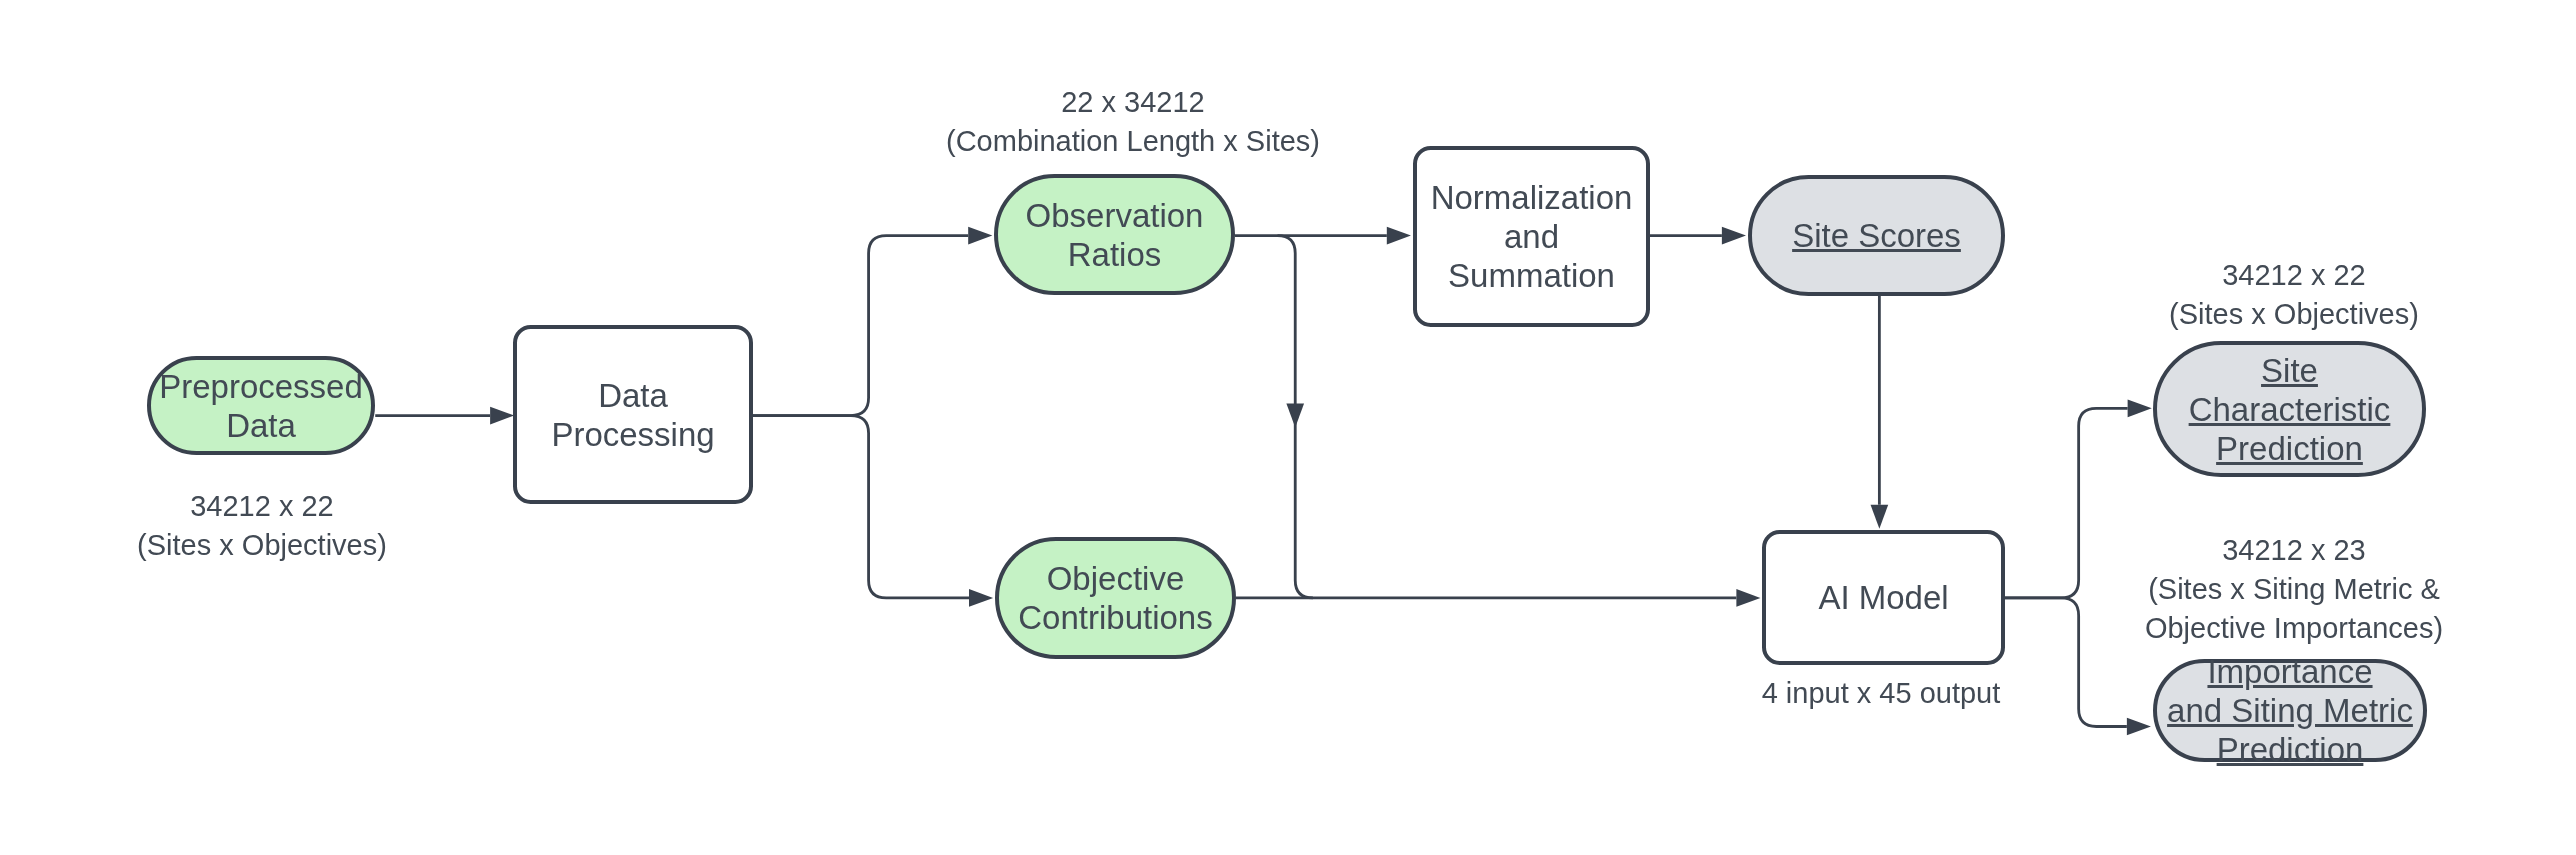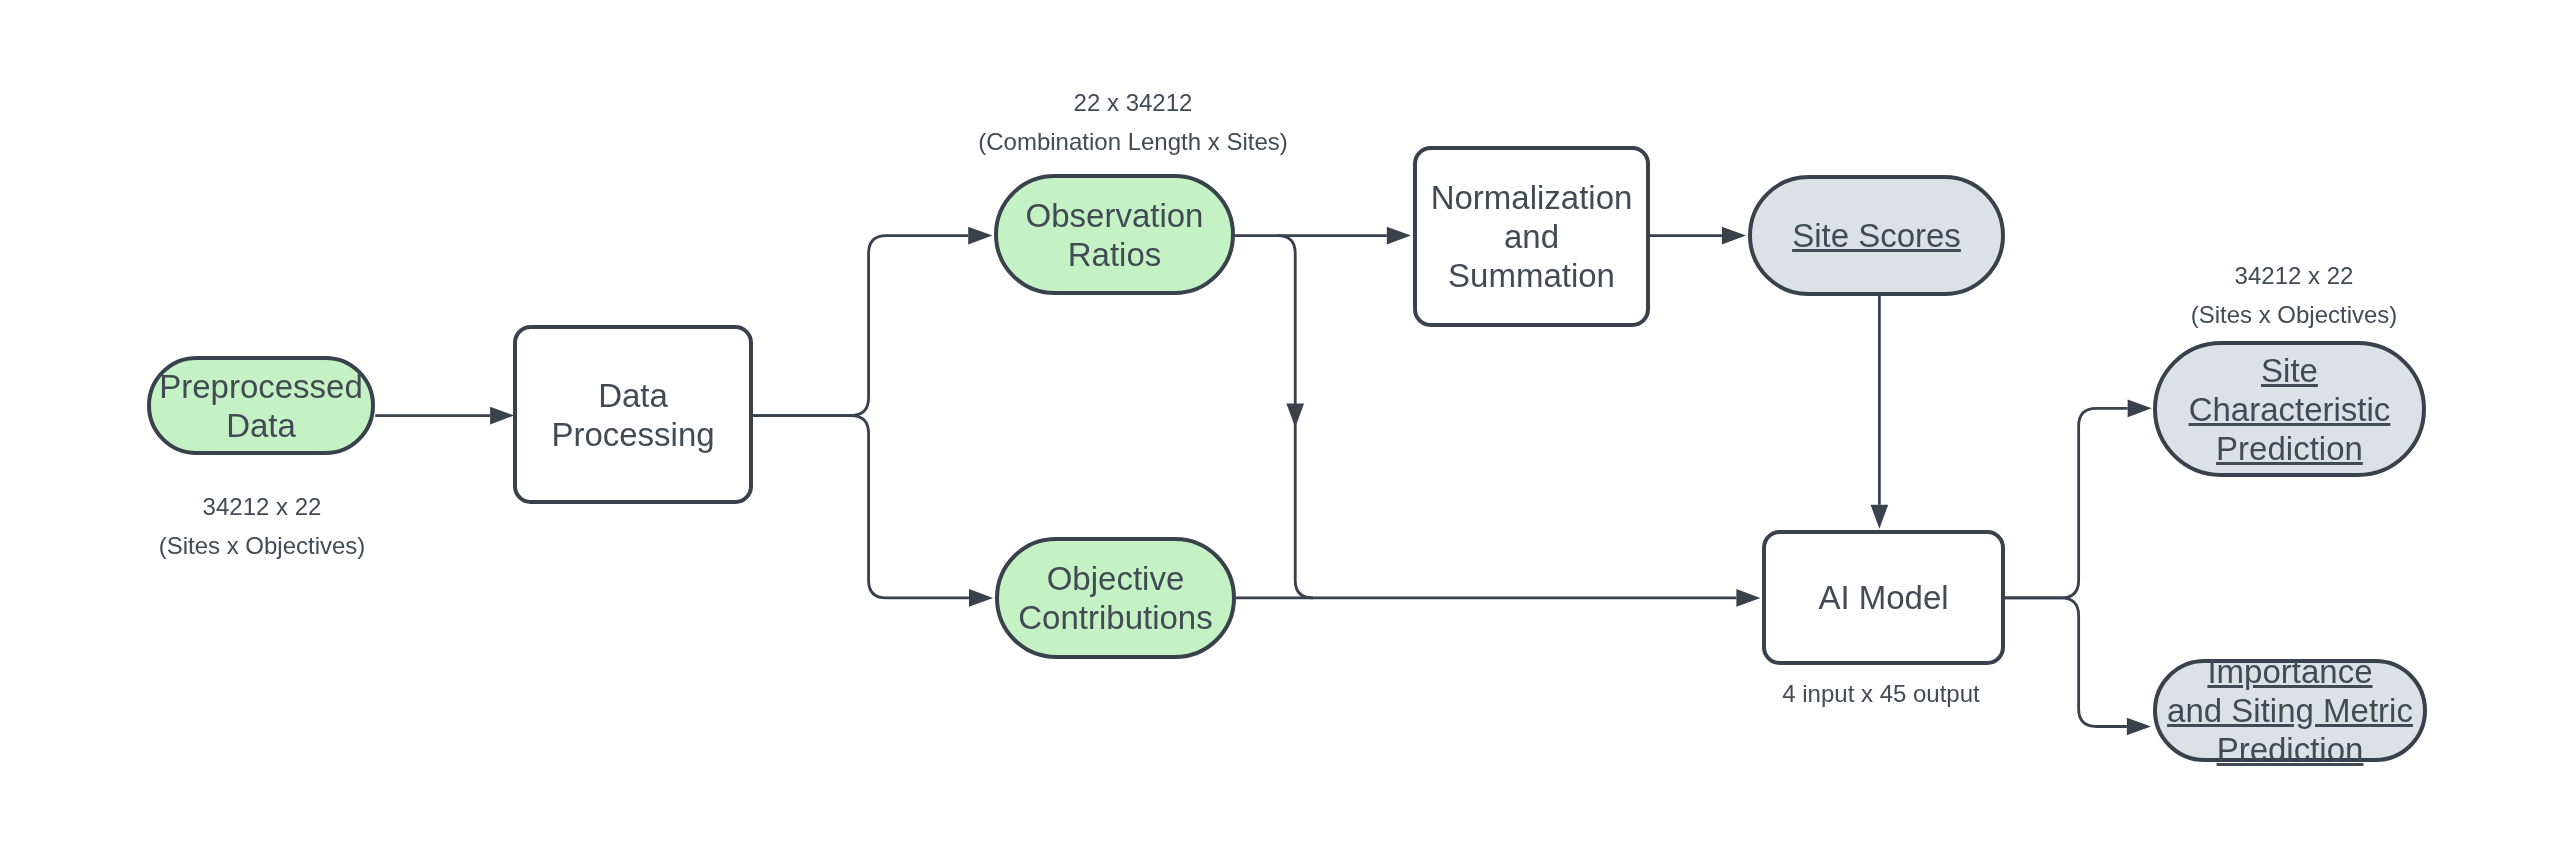--- a/index.html
+++ b/index.html
@@ -22,21 +22,21 @@
     border:4px solid #39414d;
     background:#ffffff;
   }
   .rect{border-radius:17.7px;}
   .pill{border-radius:803px;}
   .green{background:#c5f2c5;}
   .gray{background:#dde0e4;text-decoration:underline;}
   .dim{
     position:absolute;z-index:2;
     text-align:center;
-    font-size:24px;line-height:39px;
+    font-size:29px;line-height:39px;
     white-space:pre-line;
   }
 </style>
 </head>
 <body>
 
 <div class="canvas">
 
   <svg class="wires" viewBox="0 0 3206 1065" xmlns="http://www.w3.org/2000/svg">
     <g stroke="#39414d" stroke-width="3.5" fill="none">
@@ -99,15 +99,18 @@
   <div class="dim" style="left:852px;top:83px;width:562px">22 x 34212
 (Combination Length x Sites)</div>
 
 
 
   <div class="dim" style="left:1680px;top:674px;width:402px">4 input x 45 output</div>
 
   <div class="dim" style="left:2093px;top:256px;width:402px">34212 x 22
 (Sites x Objectives)</div>
 
+  <div class="dim" style="left:2069px;top:531px;width:450px">34212 x 23
+(Sites x Siting Metric &amp;
+Objective Importances)</div>
 
 </div>
 
 
 </body></html>

